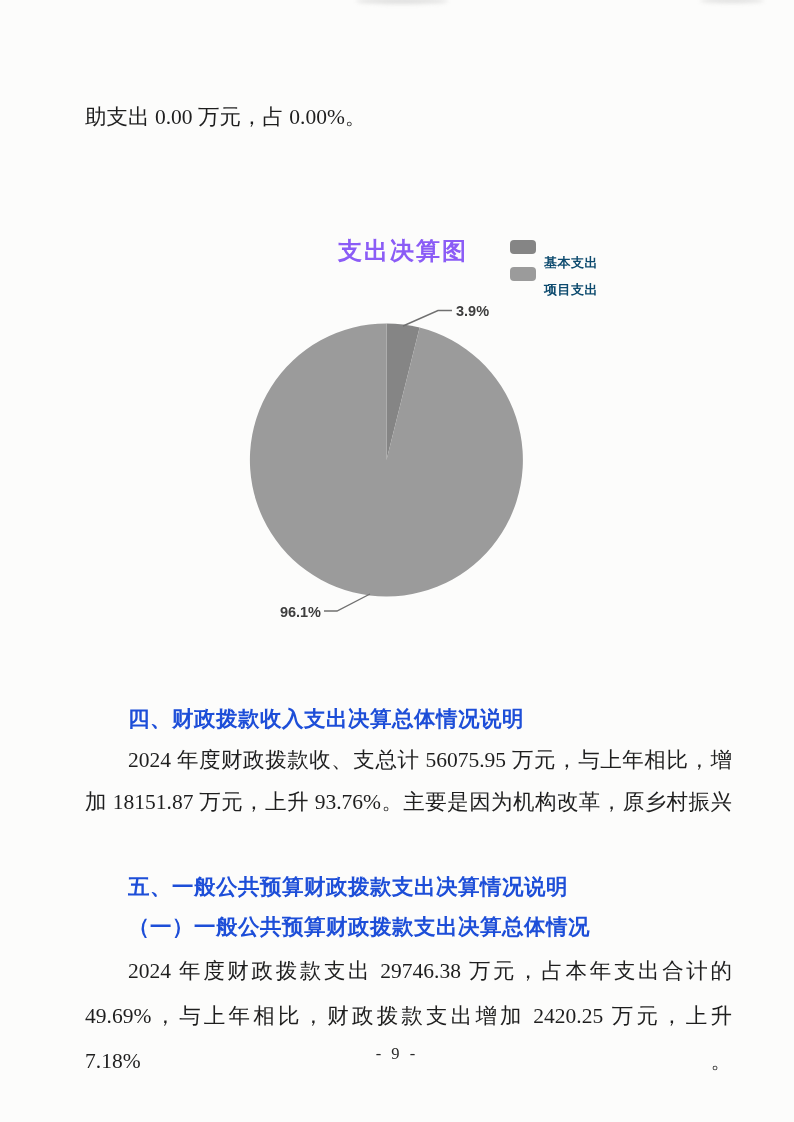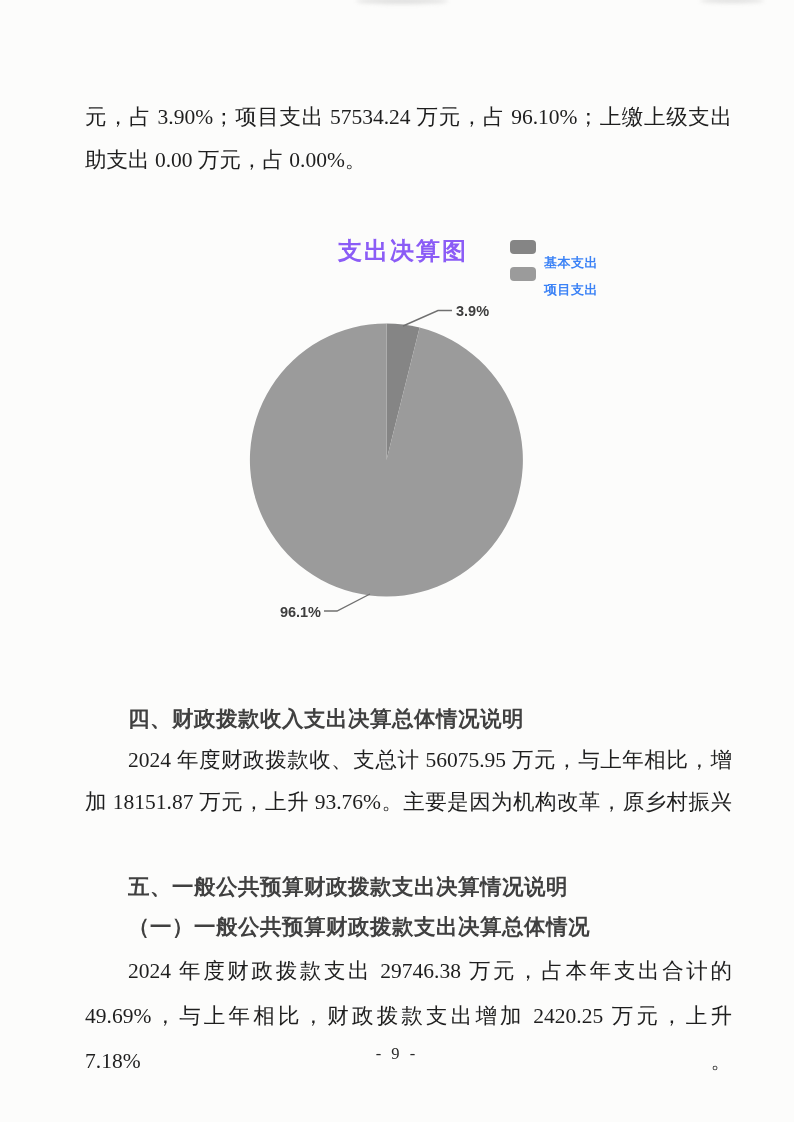--- a/index.html
+++ b/index.html
@@ -18,57 +18,56 @@
   .fill { white-space:normal; text-align:justify; text-align-last:justify; }
   .indent { text-indent:2em; }
 
   .b-intro { top:96px; }
   .b-p4 { top:739px; line-height:42px; }
   .b-p5 { top:949px; line-height:45px; }
 
   .heading {
     position:absolute; left:85px; width:680px;
     font-family:"Liberation Sans", sans-serif; font-weight:700;
-    font-size:21.5px; line-height:43px; color:#404040;
+    font-size:21.5px; line-height:43px; color:#1d4ed8;
     text-indent:2em; letter-spacing:0.5px; white-space:nowrap;
   }
   .h-s4 { top:698px; }
   .h-s5 { top:866px; }
   .h-sub5 { top:906px; }
 
   .chart-title {
     position:absolute; left:338px; top:236px;
     font-family:"Liberation Sans", sans-serif; font-weight:700;
     font-size:24px; line-height:30px; color:#8b5cf6; letter-spacing:2px;
   }
   .legend { position:absolute; left:510px; top:233px; }
   .legend-row { display:flex; align-items:center; height:27px; }
   .swatch { width:26px; height:14px; border-radius:4px; margin-right:8px; background:#909090; }
   .legend-label {
     font-family:Liberation Mono, monospace; font-size:13px;
-    font-weight:700; color:#3b82f6; letter-spacing:0.5px;margin-top:32px;
+    font-weight:700; color:#0c4a6e; letter-spacing:0.5px;margin-top:32px;
   }
   .pie-svg { position:absolute; left:180px; top:290px; }
   .pct-label { font-family:"Liberation Sans", sans-serif; font-size:14.5px; font-weight:700; }
 
   .page-number {
     position:absolute; top:1044px; left:0; width:100%;
     text-align:center; font-size:16.5px; letter-spacing:3px; color:#2a2a2a;
   }
 </style>
 </head>
 <body>
 
 <div class="page">
 
   <div class="smudge smudge-a"></div>
   <div class="smudge smudge-b"></div>
 
   <div class="textblock b-intro">
-    <div class="line fill">元，占 3.90%；项目支出 57534.24 万元，占 96.10%；上缴上级支出</div>
     <div class="line">助支出 0.00 万元，占 0.00%。</div>
   </div>
 
   <div class="chart-title">支出决算图</div>
 
   <div class="legend">
     <div class="legend-row">
       <span class="swatch" style="background-color: rgb(133, 133, 133);"></span>
       <span class="legend-label">基本支出</span>
     </div>

